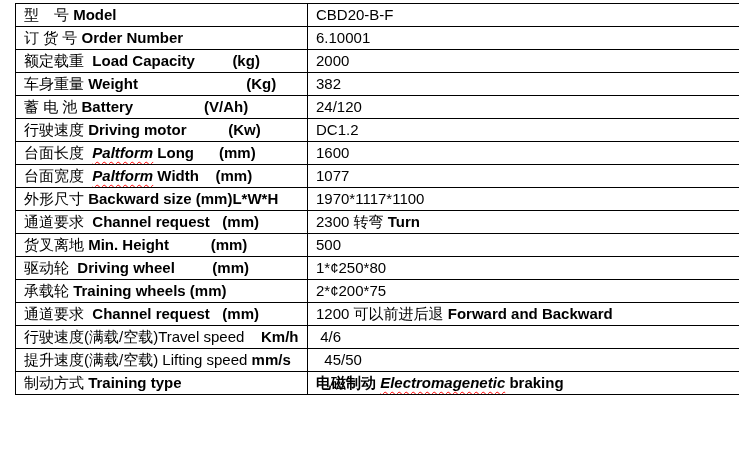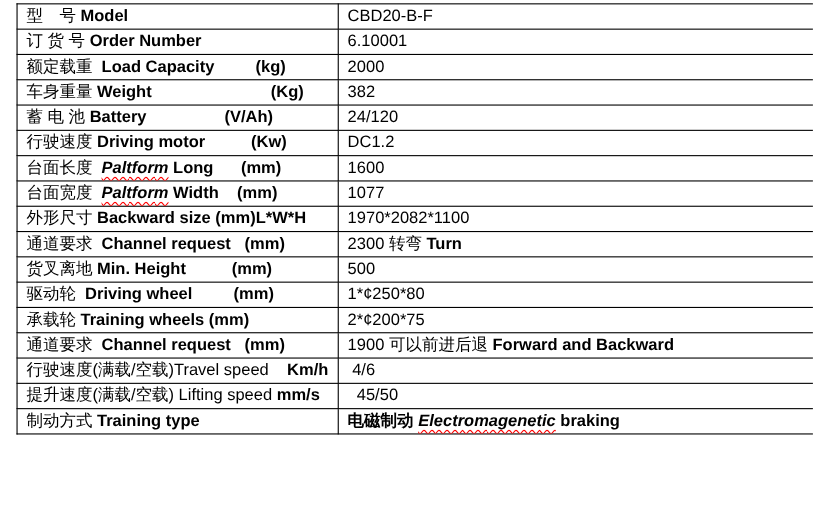--- a/index.html
+++ b/index.html
@@ -91,41 +91,41 @@
       <tr>
         <td class="label-cell"><span class="seg">台面长度  </span><span class="seg bold squiggle">Paltform</span><span class="seg bold"> Long      (mm)</span></td>
         <td class="value-cell"><span class="seg">1600</span></td>
       </tr>
       <tr>
         <td class="label-cell"><span class="seg">台面宽度  </span><span class="seg bold squiggle">Paltform</span><span class="seg bold"> Width    (mm)</span></td>
         <td class="value-cell"><span class="seg">1077</span></td>
       </tr>
       <tr>
         <td class="label-cell"><span class="seg">外形尺寸 </span><span class="seg bold">Backward size (mm)L*W*H</span></td>
-        <td class="value-cell"><span class="seg">1970*2082*1100</span></td>
+        <td class="value-cell"><span class="seg">1970*1117*1100</span></td>
       </tr>
       <tr>
         <td class="label-cell"><span class="seg">通道要求  </span><span class="seg bold">Channel request   (mm)</span></td>
         <td class="value-cell"><span class="seg">2300 转弯 </span><span class="seg bold">Turn</span></td>
       </tr>
       <tr>
         <td class="label-cell"><span class="seg">货叉离地 </span><span class="seg bold">Min. Height          (mm)</span></td>
         <td class="value-cell"><span class="seg">500</span></td>
       </tr>
       <tr>
         <td class="label-cell"><span class="seg">驱动轮  </span><span class="seg bold">Driving wheel         (mm)</span></td>
         <td class="value-cell"><span class="seg">1*¢250*80</span></td>
       </tr>
       <tr>
         <td class="label-cell"><span class="seg">承载轮 </span><span class="seg bold">Training wheels (mm)</span></td>
         <td class="value-cell"><span class="seg">2*¢200*75</span></td>
       </tr>
       <tr>
         <td class="label-cell"><span class="seg">通道要求  </span><span class="seg bold">Channel request   (mm)</span></td>
-        <td class="value-cell"><span class="seg">1900 可以前进后退 </span><span class="seg bold">Forward and Backward</span></td>
+        <td class="value-cell"><span class="seg">1200 可以前进后退 </span><span class="seg bold">Forward and Backward</span></td>
       </tr>
       <tr>
         <td class="label-cell"><span class="seg">行驶速度(满载/空载)Travel speed    </span><span class="seg bold">Km/h</span></td>
         <td class="value-cell"><span class="seg"> 4/6</span></td>
       </tr>
       <tr>
         <td class="label-cell"><span class="seg">提升速度(满载/空载) Lifting speed </span><span class="seg bold">mm/s</span></td>
         <td class="value-cell"><span class="seg">  45/50</span></td>
       </tr>
       <tr>

